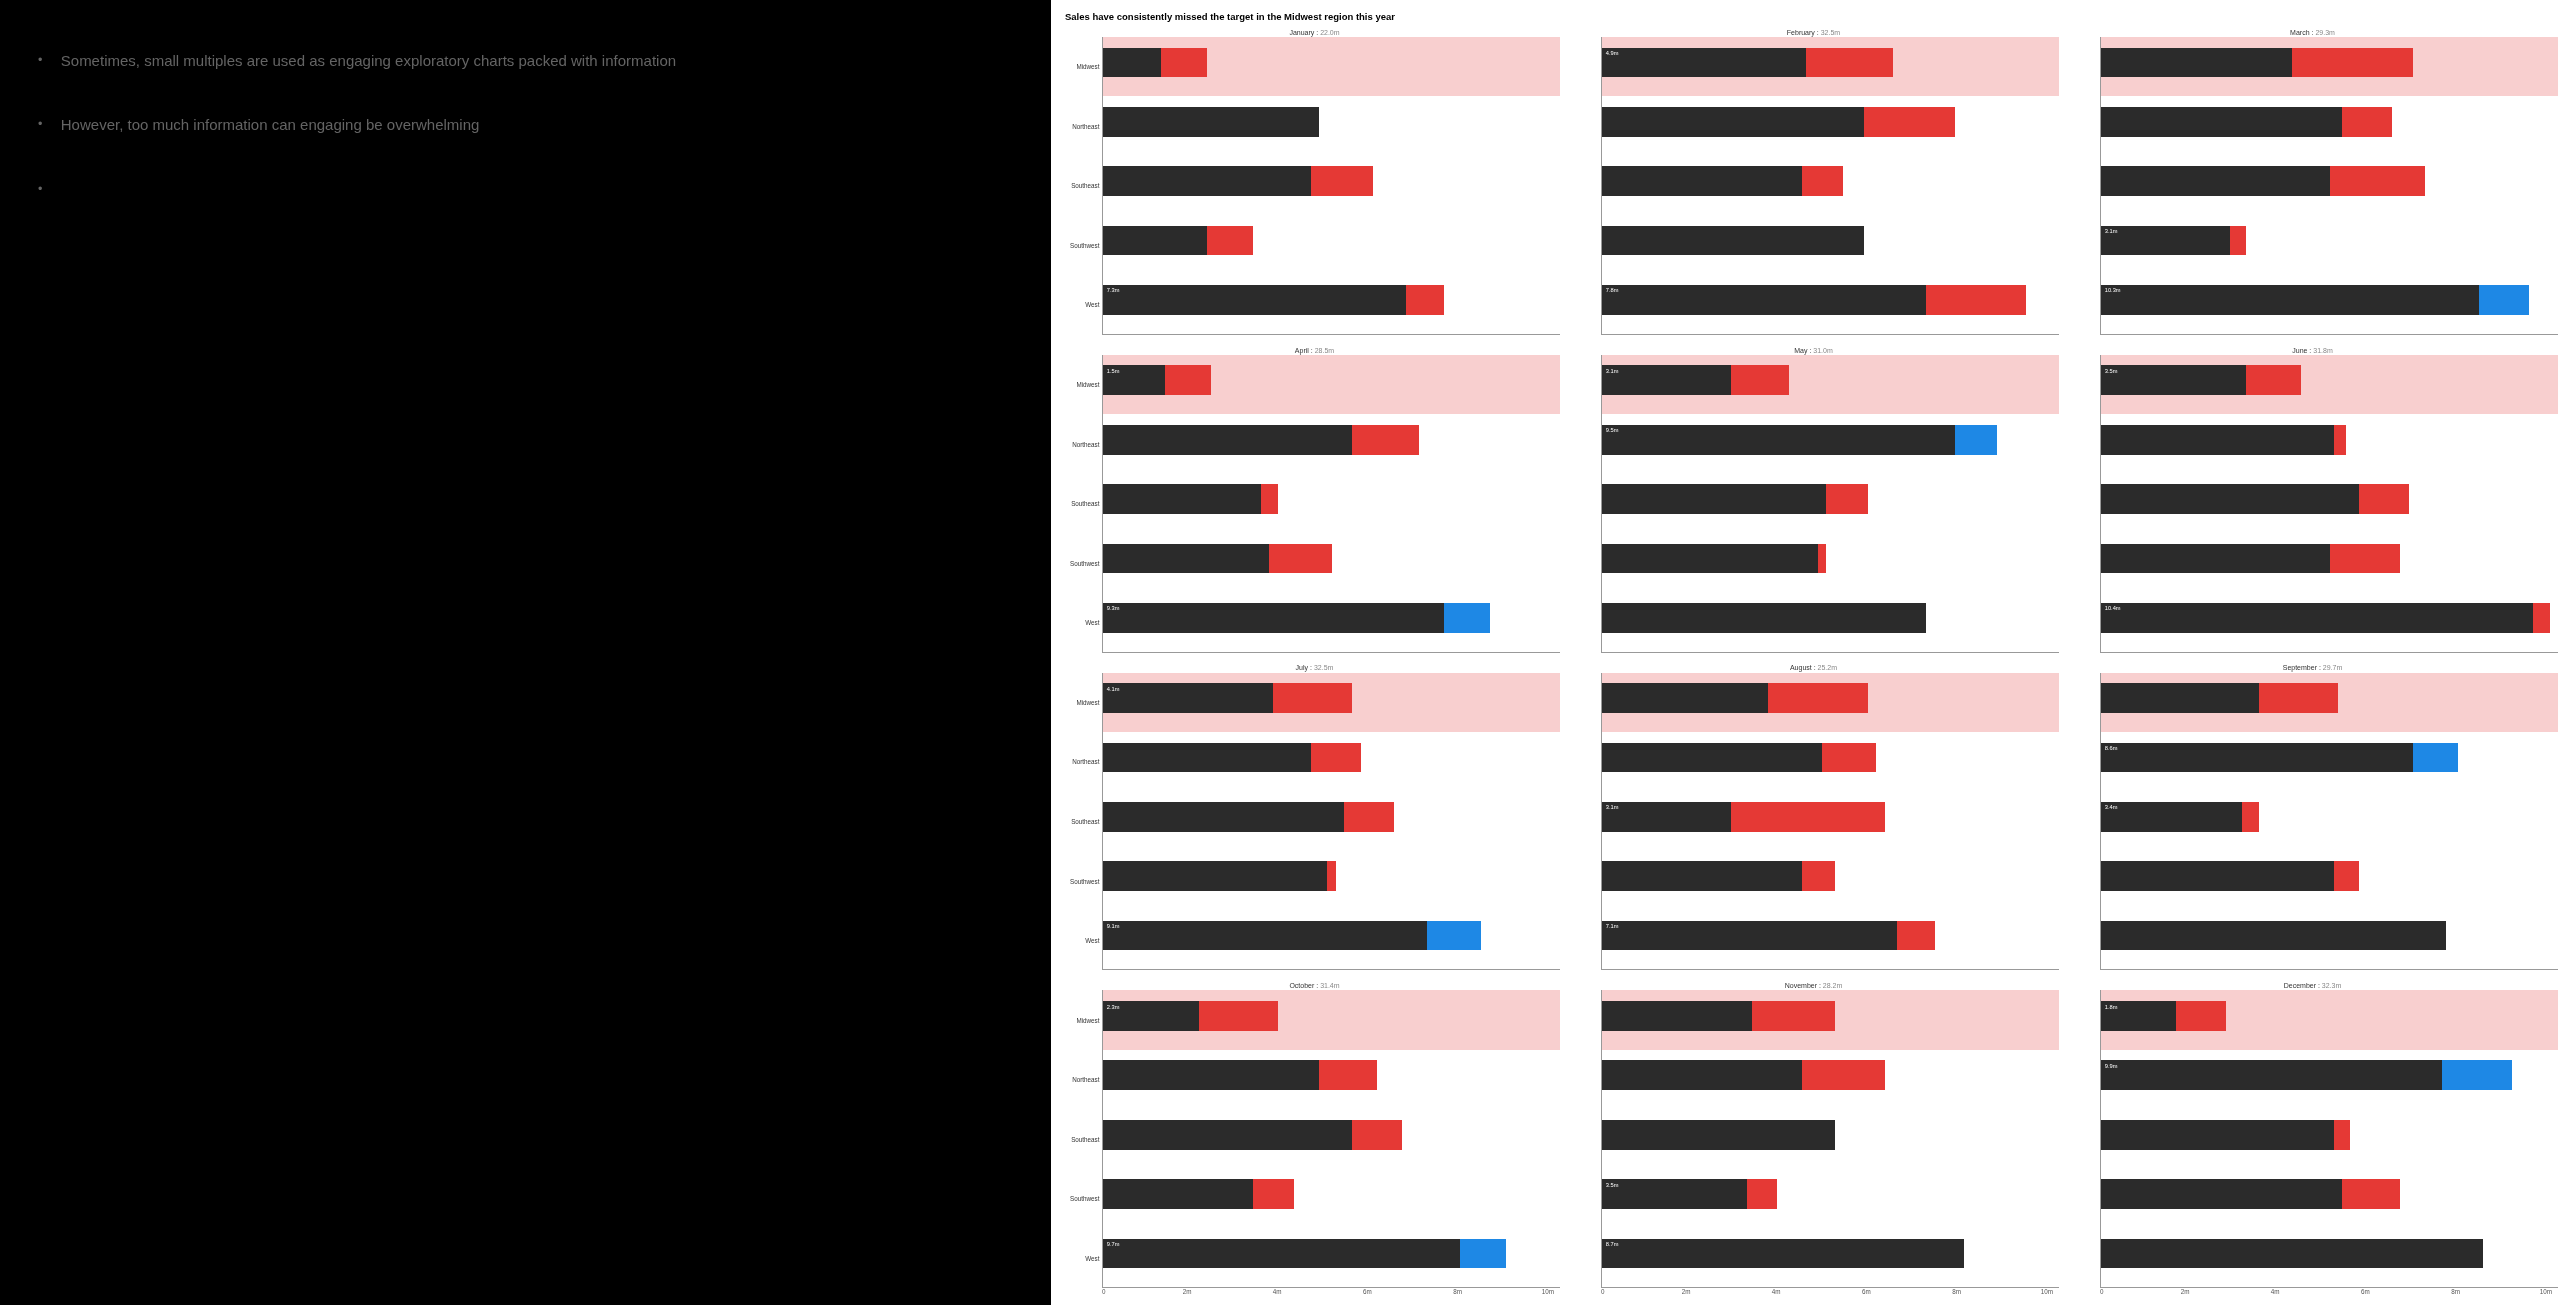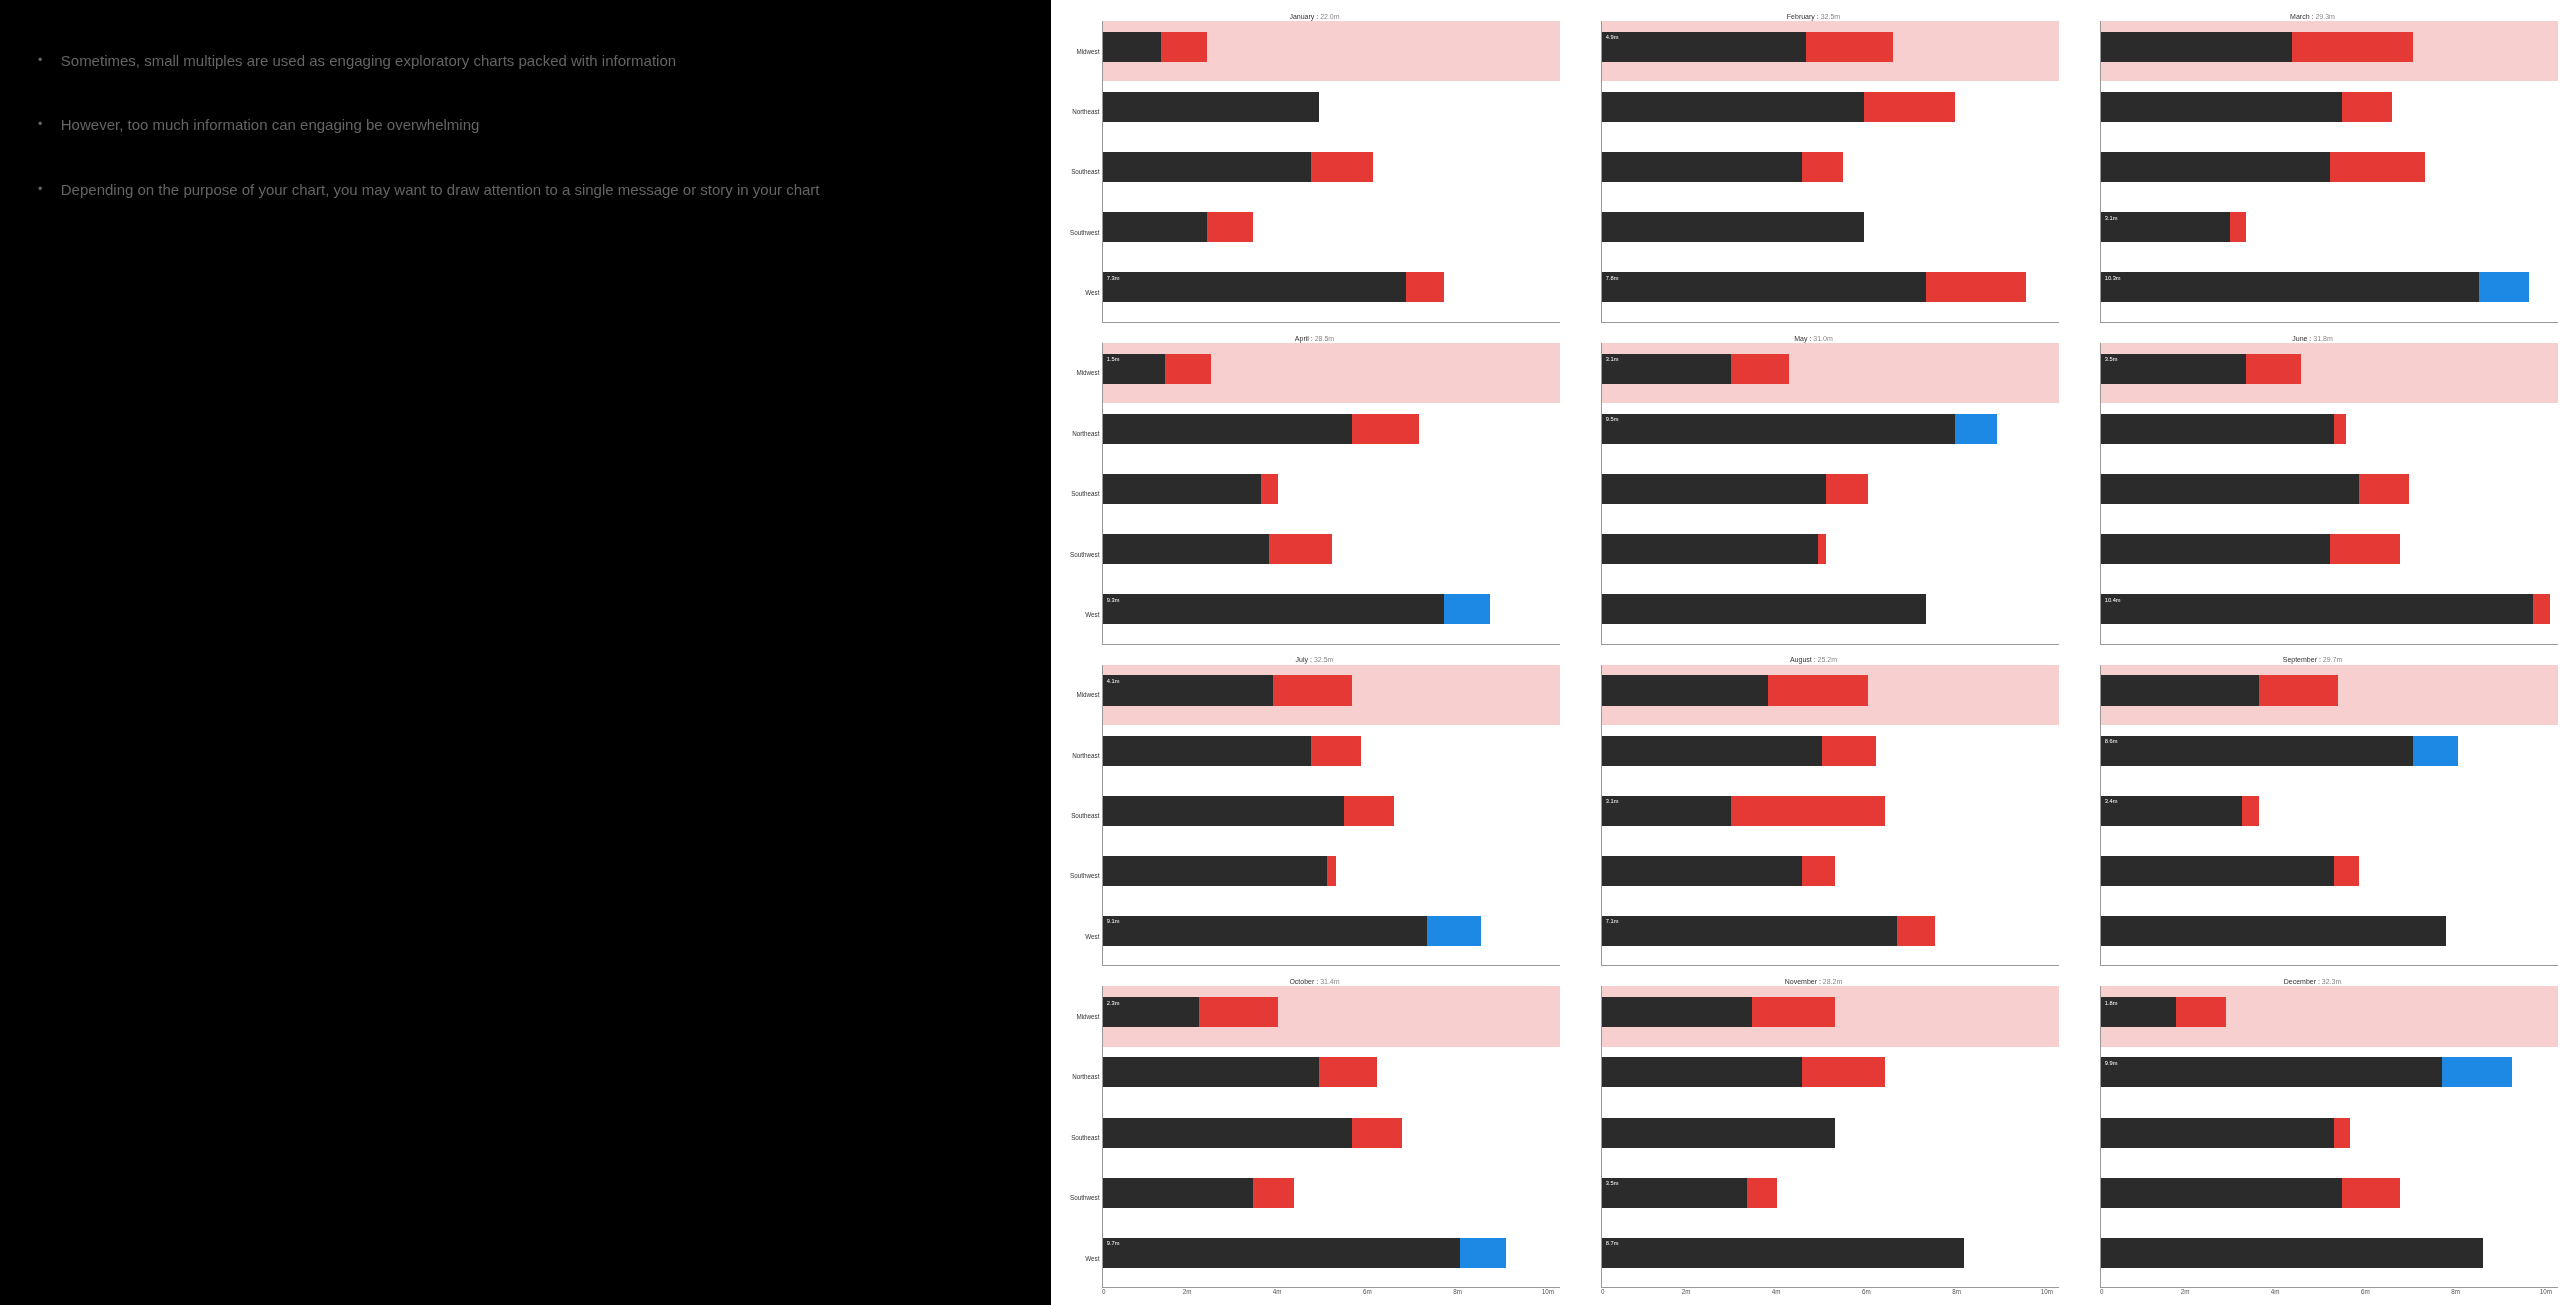--- a/index.html
+++ b/index.html
@@ -37,25 +37,25 @@
       <li>
           <span class="dot">•</span>
           <span>Sometimes, small multiples are used as engaging exploratory charts packed with information</span>
         </li>
       <li>
           <span class="dot">•</span>
           <span>However, too much information can engaging be overwhelming</span>
         </li>
       <li>
           <span class="dot">•</span>
-          <span>Depending on the purpose of your chart, you may want to draw attention to a single message or story in your chart</span>
         </li>
     </ul>
   </div>
   <div class="right">
+    <div class="title">Sales have consistently missed the target in the Midwest region this year</div>
     <div class="grid" id="grid">
         <div class="cell">
           <div class="cell-title"><span>January : </span><span class="val">22.0m</span></div>
           <div class="plot">
             <div class="yaxis-labels">
               <div>Midwest</div>
               <div>Northeast</div>
               <div>Southeast</div>
               <div>Southwest</div>
               <div>West</div>

